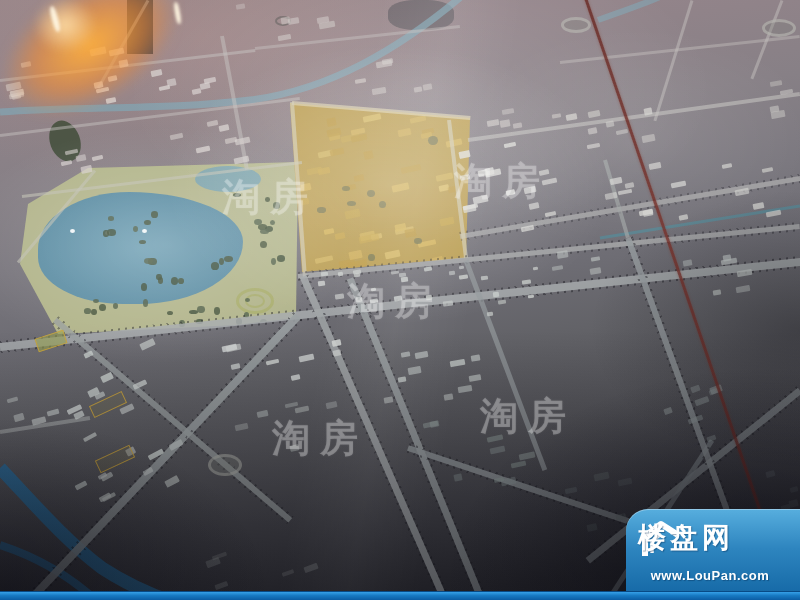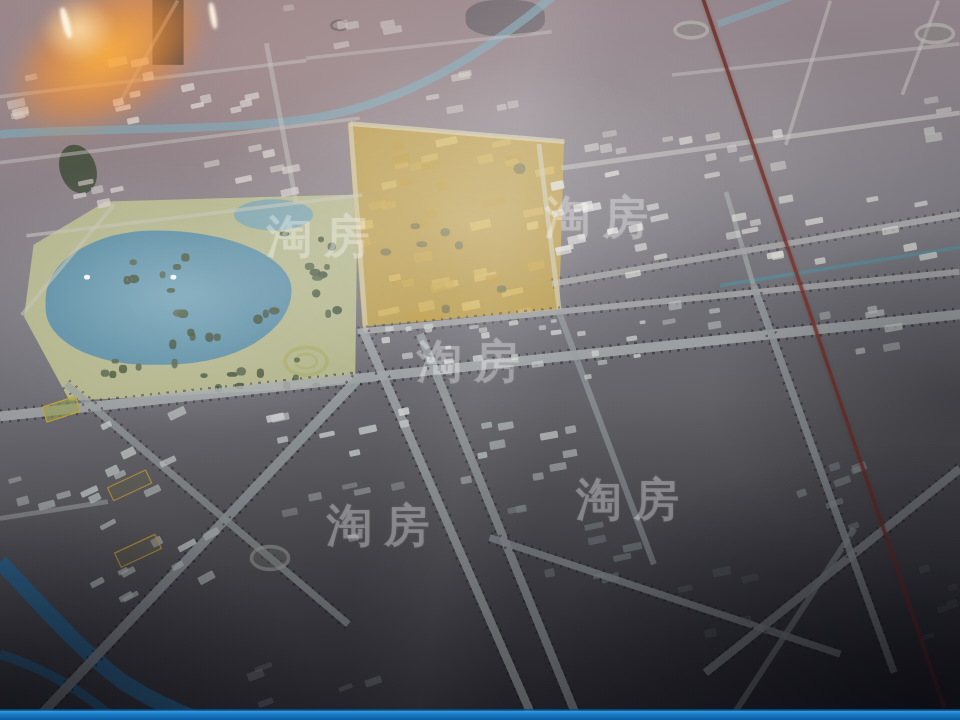--- a/index.html
+++ b/index.html
@@ -443,13 +443,23 @@
   <div class="spark" style="left:52px;top:6px;width:6px;height:26px;transform:rotate(-15deg);z-index:12;"></div>
   <div class="spark" style="left:175px;top:2px;width:5px;height:22px;transform:rotate(-10deg);z-index:12;"></div>
 
   <div class="wm" style="left:222px;top:172px;">淘房</div>
   <div class="wm" style="left:454px;top:156px;">淘房</div>
   <div class="wm" style="left:347px;top:276px;">淘房</div>
   <div class="wm" style="left:272px;top:413px;">淘房</div>
   <div class="wm" style="left:480px;top:391px;">淘房</div>
 
   <div class="bstrip"></div>
+  <div class="logo">
+    <div class="logo-row">
+      <svg width="42" height="38" viewBox="0 0 42 38" style="position:static;">
+        <path d="M7 34 L7 17 L23 5 L37 14" fill="none" stroke="#fff" stroke-width="6" stroke-linejoin="round" stroke-linecap="square"></path>
+        <path d="M14 34 L14 22 L23 15" fill="none" stroke="#fff" stroke-width="3.5" stroke-linejoin="round"></path>
+      </svg>
+      <span class="logo-name">楼盘网</span>
+    </div>
+    <div class="logo-url">www.LouPan.com</div>
+  </div>
 </div>
 
 </body></html>

